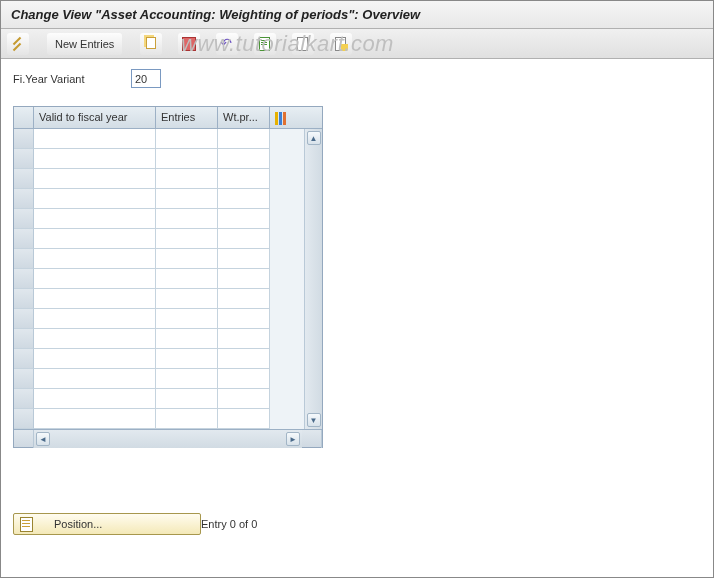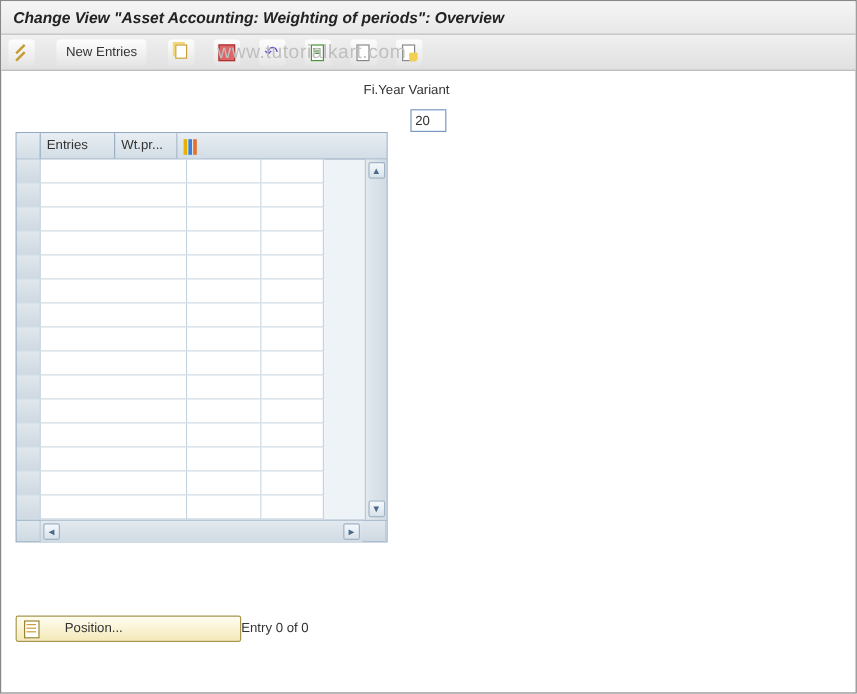--- a/index.html
+++ b/index.html
@@ -52,32 +52,33 @@
       border: 0px solid #999;
       border-radius: 3px;
       padding: 0 8px;
       display: flex; align-items: center;
       cursor: pointer;
       margin-left: 2px; margin-right: 2px;
     }
     .watermark {
       position: absolute;
       left: 180px;
-      font-size: 16px;
+      font-size: 22px;
       color: #bfbfbf;
       font-family: Verdana, sans-serif;
       letter-spacing: 0.5px;
       pointer-events: none;
+      font-style: italic;
     }
     .content {
       padding: 10px 12px;
     }
     .field-row {
       display: flex; align-items: center; gap: 10px;
-      flex-direction: column;
+      margin-bottom: 18px;
     }
     .field-label { width: 108px; }
     .field-input {
       width: 30px;
       height: 19px;
       border: 1px solid #7a99c1;
       background: #fff;
       padding: 1px 3px;
       font-size: 11px;
       text-align: left;
@@ -257,20 +258,21 @@
 
 <div class="content">
   <div class="field-row">
     <span class="field-label">Fi.Year Variant</span>
     <input class="field-input" value="20" style="">
   </div>
 
   <div class="grid-wrap">
     <div class="grid-header">
       <div class="grid-corner"></div>
+      <div class="col col1">Valid to fiscal year</div>
       <div class="col col2">Entries</div>
       <div class="col col3">Wt.pr...</div>
       <div class="config-btn">
         <span class="ic ic-cfg">
             <span class="a"></span>
             <span class="b"></span>
             <span class="c"></span>
           </span>
       </div>
     </div>

